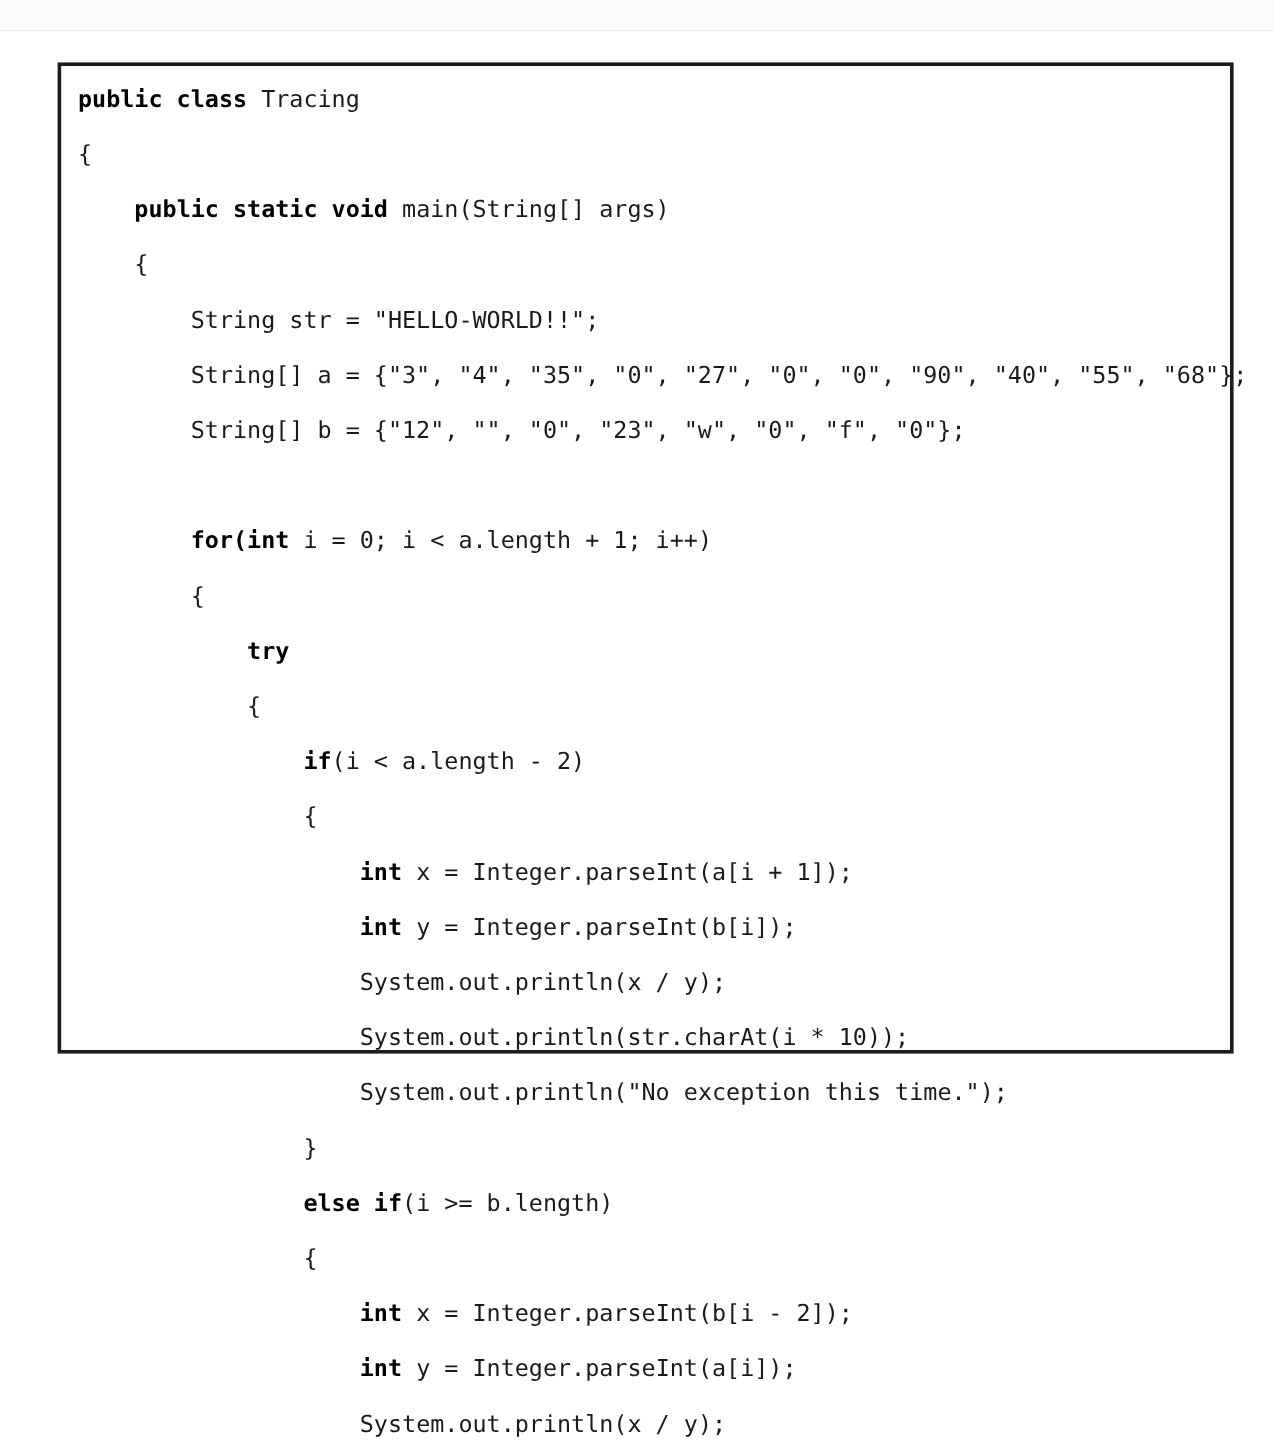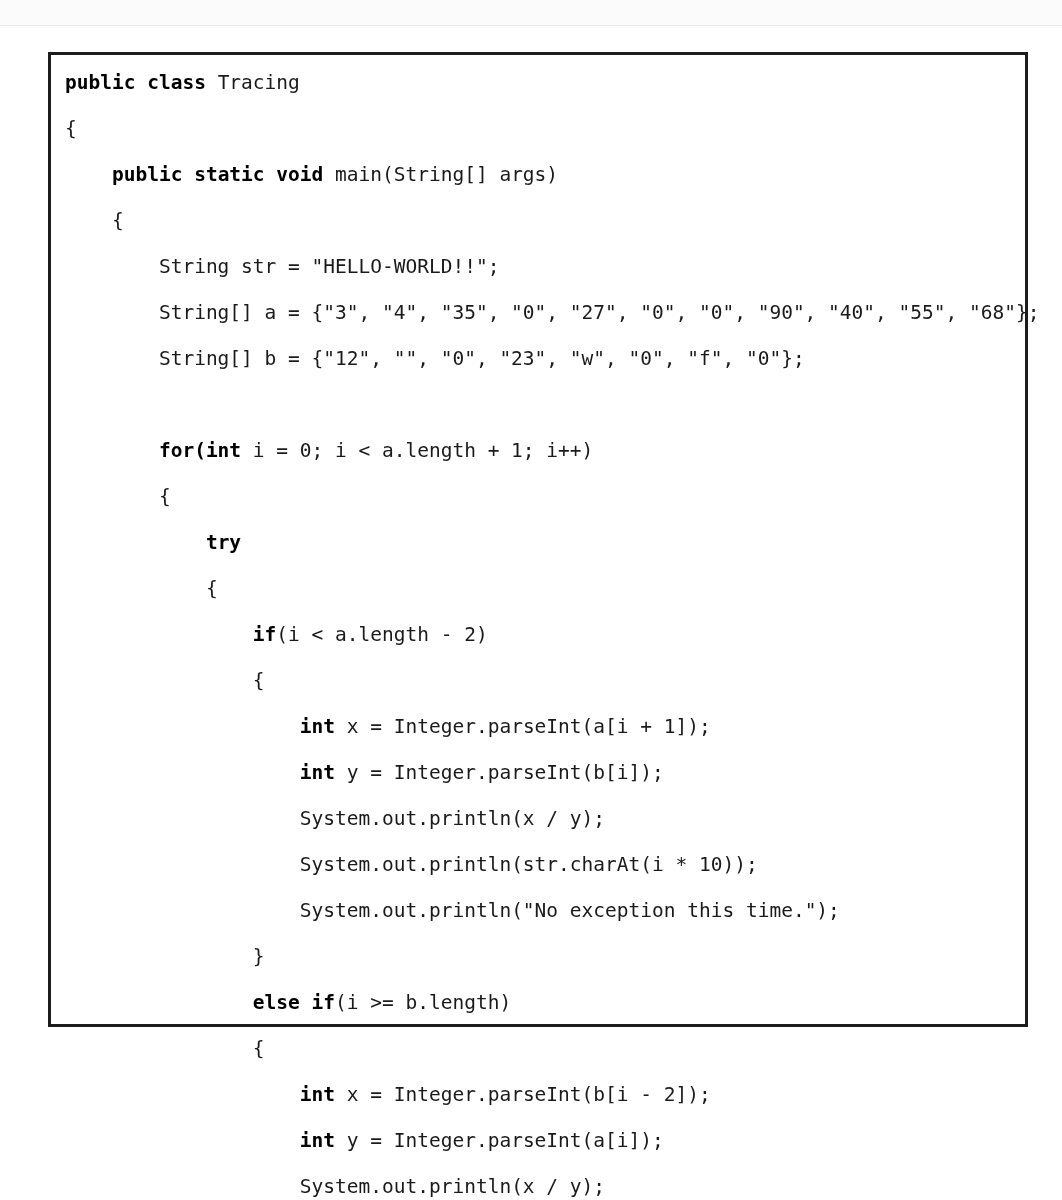--- a/index.html
+++ b/index.html
@@ -40,21 +40,21 @@
     overflow: hidden;
     user-select: none;
   }
 
   
   #code-box {
     position: absolute;
     left: 48px;
     top: 52px;
     width: 980px;
-    height: 975px;
+    height: 826px;
     box-sizing: border-box;
     border: 3px solid #1c1c1c;
     background: #ffffff;
   }
 
   #code-listing {
     position: absolute;
     left: 14px;
     top: 5px;
     font-family: "DejaVu Sans Mono", monospace;

